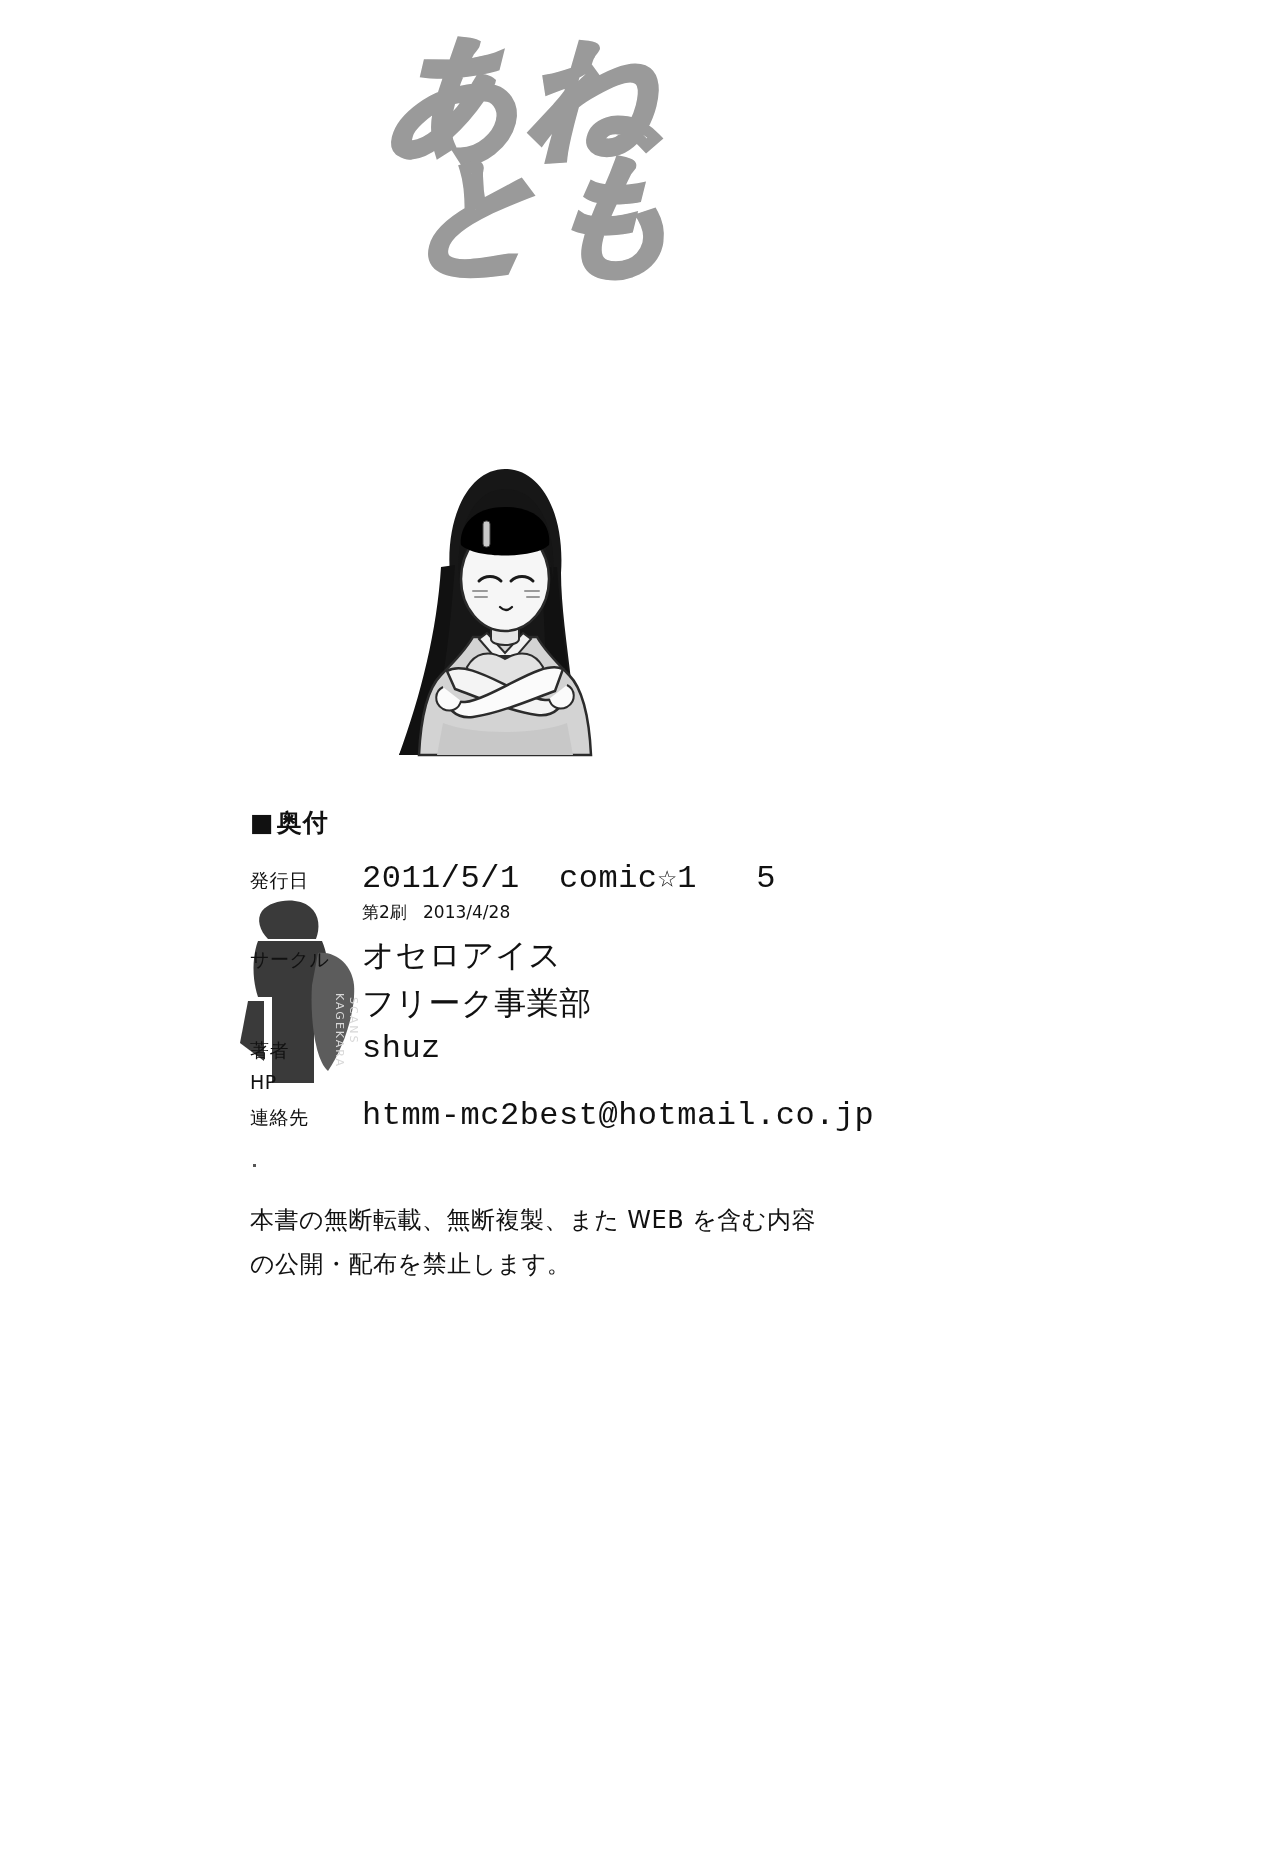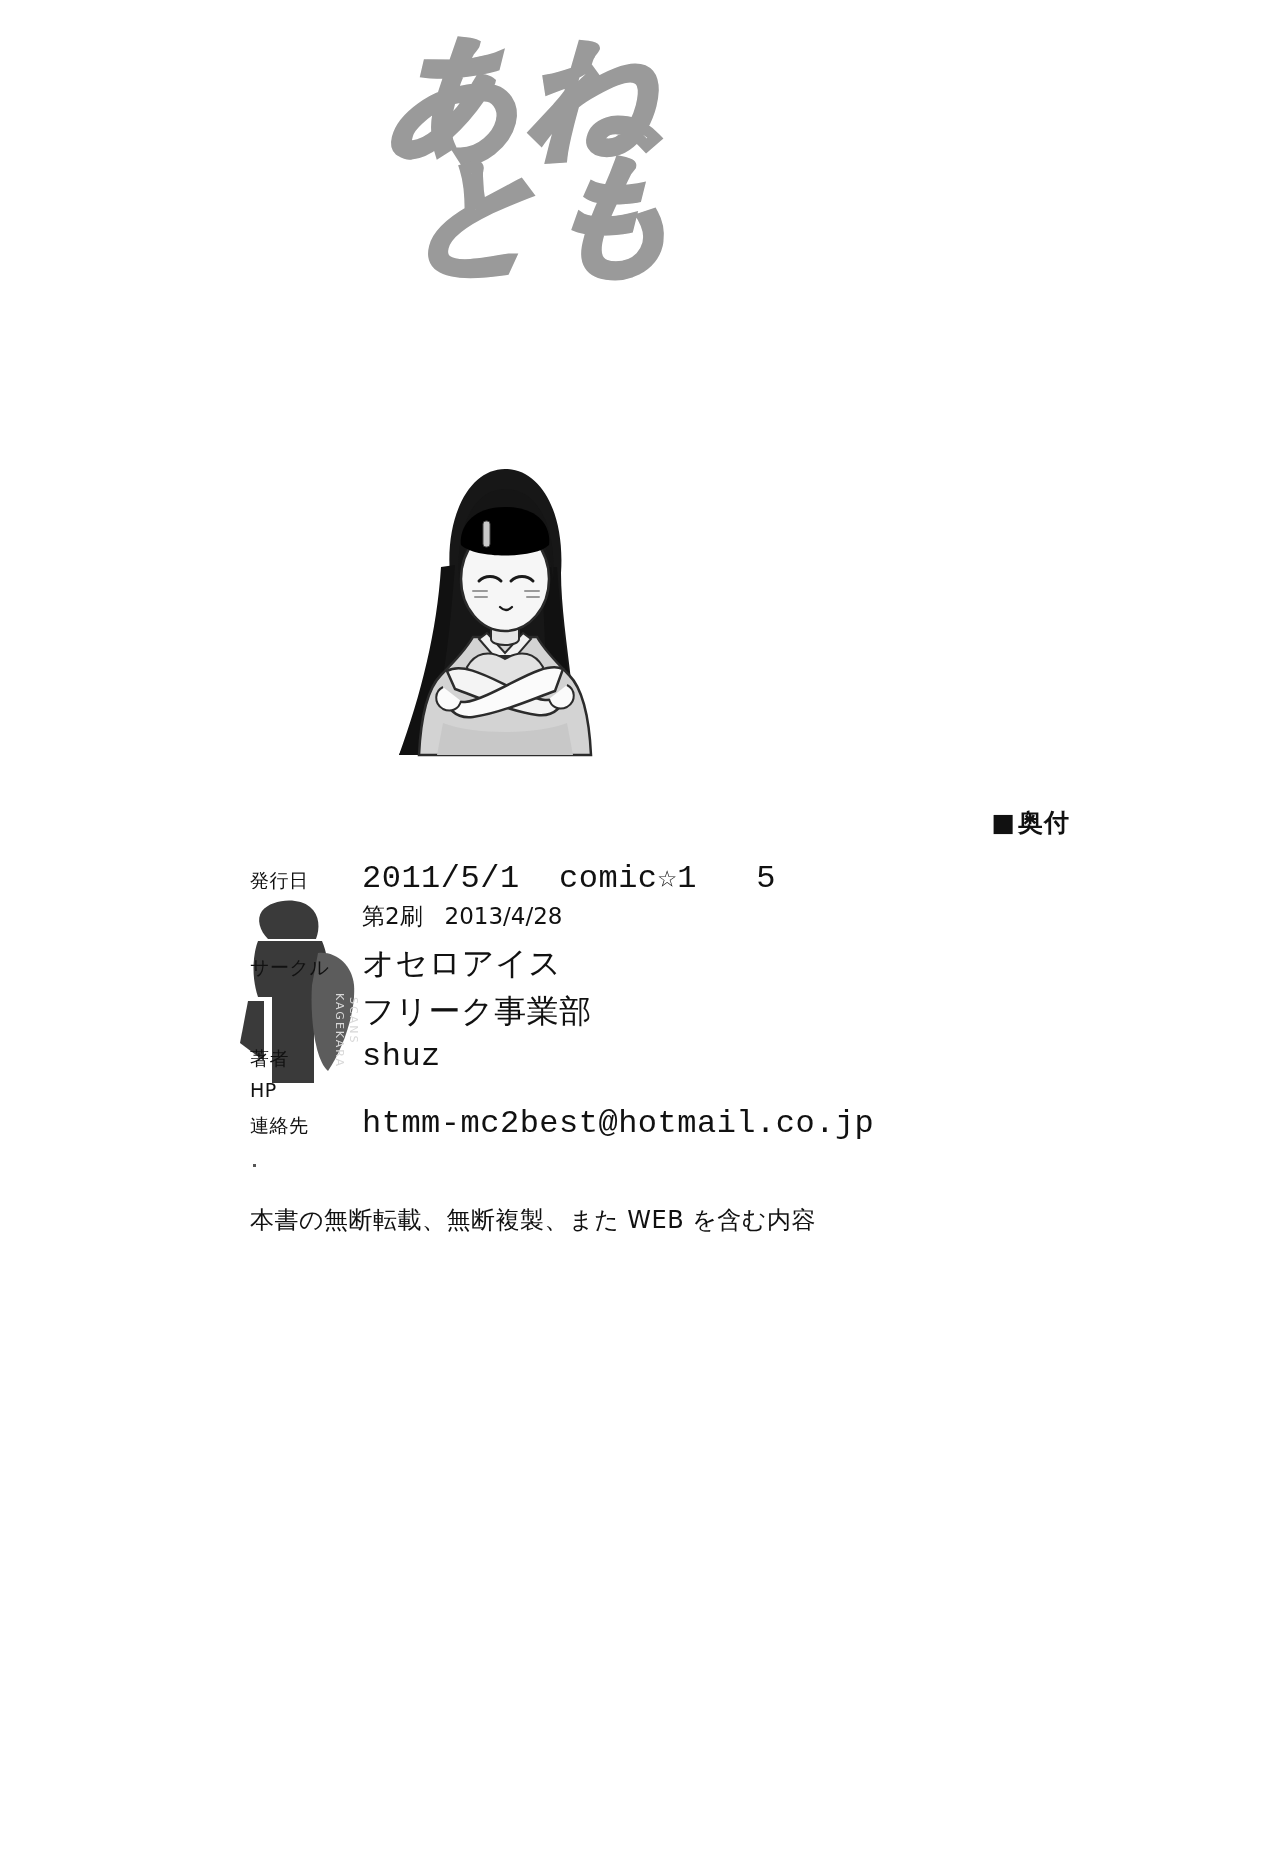--- a/index.html
+++ b/index.html
@@ -59,21 +59,20 @@
     left: 250px;
     top: 806px;
     width: 820px;
   }
   .colophon-heading {
     font-family: "DejaVu Sans", sans-serif;
     font-size: 25px;
     font-weight: bold;
     letter-spacing: 1px;
     margin-bottom: 18px;
-    text-align: right;
   }
   .colophon-heading .marker { margin-right: 2px; }
 
   .row {
     display: flex;
     align-items: baseline;
     margin-bottom: 4px;
     font-size: 26px;
     letter-spacing: 0.5px;
   }
@@ -84,21 +83,21 @@
     font-size: 19px;
   }
   .row .value {
     font-family: Liberation Mono, monospace;
     font-size: 32px;
     white-space: pre;
   }
   .subrow {
     margin: 0 0 10px 112px;
     font-family: "DejaVu Sans", sans-serif;
-    font-size: 23px;
+    font-size: 17px;
     white-space: pre;
   }
   .row.tight { margin-bottom: 0; }
 
   .notice {
     position: absolute;
     left: 250px;
     top: 1198px;
     width: 780px;
     font-family: "DejaVu Sans", sans-serif;
@@ -235,13 +234,14 @@
   <div class="row tight">
     <span class="label">連絡先</span>
     <span class="value">htmm-mc2best@hotmail.co.jp</span>
   </div>
 </div>
 
 <div class="dot"></div>
 
 <div class="notice">
   <div>本書の無断転載、無断複製、また WEB を含む内容</div>
+  <div>の公開・配布を禁止します。</div>
 </div>
 
 </body></html>

